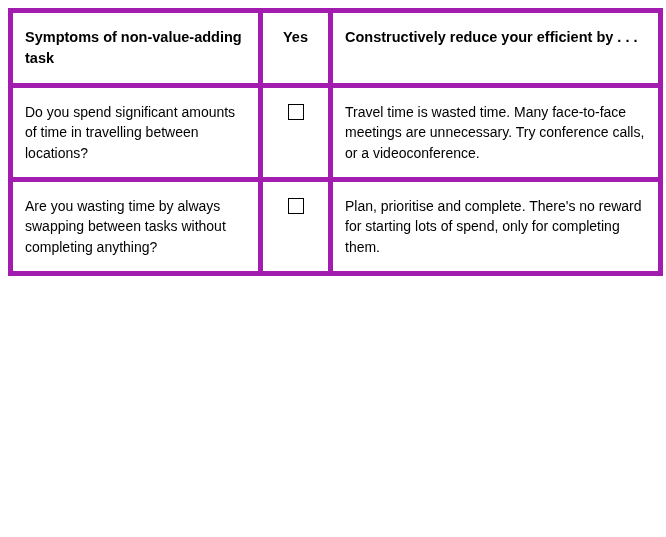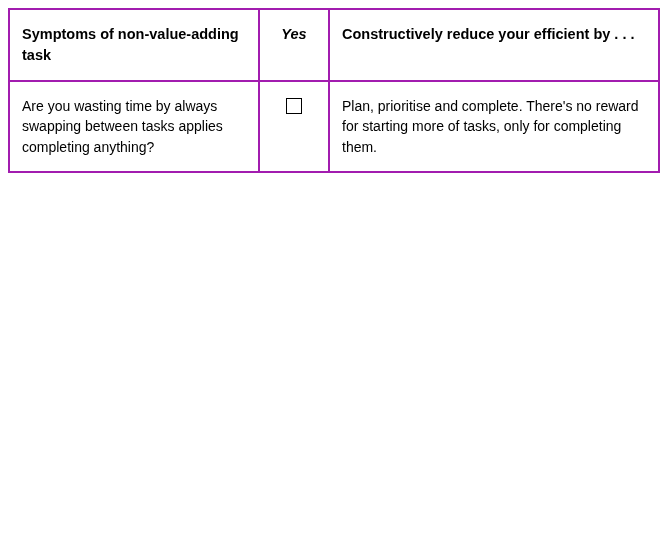--- a/index.html
+++ b/index.html
@@ -13,40 +13,39 @@
       color: #000;
       background: #fff;
       padding: 8px;
     }
     .table {
       border-collapse: collapse;
       width: 650px;
       table-layout: fixed;
     }
     .table th, .table td {
-      border: 2px solid #a21caf;
+      border: 5px solid #a21caf;
       padding: 14px 12px;
       vertical-align: top;
       text-align: left;
       line-height: 1.45;
     }
     .table th {
       font-weight: bold;
       font-size: 14.5px;
     }
     .col-symptom {
       width: 250px;
     }
     .col-yes {
       width: 70px;
       text-align: center;
     }
     .table th.col-yes {
       text-align: center;
-      font-style: italic;
     }
     .table td.col-yes {
       text-align: center;
       vertical-align: top;
       padding-top: 16px;
     }
     .col-reduce {
       width: 330px;
     }
     .checkbox {
@@ -63,18 +62,23 @@
 <table class="table">
   <thead>
     <tr>
       <th class="col-symptom">Symptoms of non-value-adding task</th>
       <th class="col-yes">Yes</th>
       <th class="col-reduce">Constructively reduce your efficient by . . .</th>
     </tr>
   </thead>
   <tbody>
     <tr>
-      <td class="col-symptom">Are you wasting time by always swapping between tasks applies completing anything?</td>
+      <td class="col-symptom">Do you spend significant amounts of time in travelling between locations?</td>
       <td class="col-yes"><span class="checkbox"></span></td>
-      <td class="col-reduce">Plan, prioritise and complete. There's no reward for starting more of tasks, only for completing them.</td>
+      <td class="col-reduce">Travel time is wasted time. Many face-to-face meetings are unnecessary. Try conference calls, or a videoconference.</td>
+    </tr>
+    <tr>
+      <td class="col-symptom">Are you wasting time by always swapping between tasks without completing anything?</td>
+      <td class="col-yes"><span class="checkbox"></span></td>
+      <td class="col-reduce">Plan, prioritise and complete. There's no reward for starting lots of spend, only for completing them.</td>
     </tr>
   </tbody>
 </table>
 
 </body></html>

